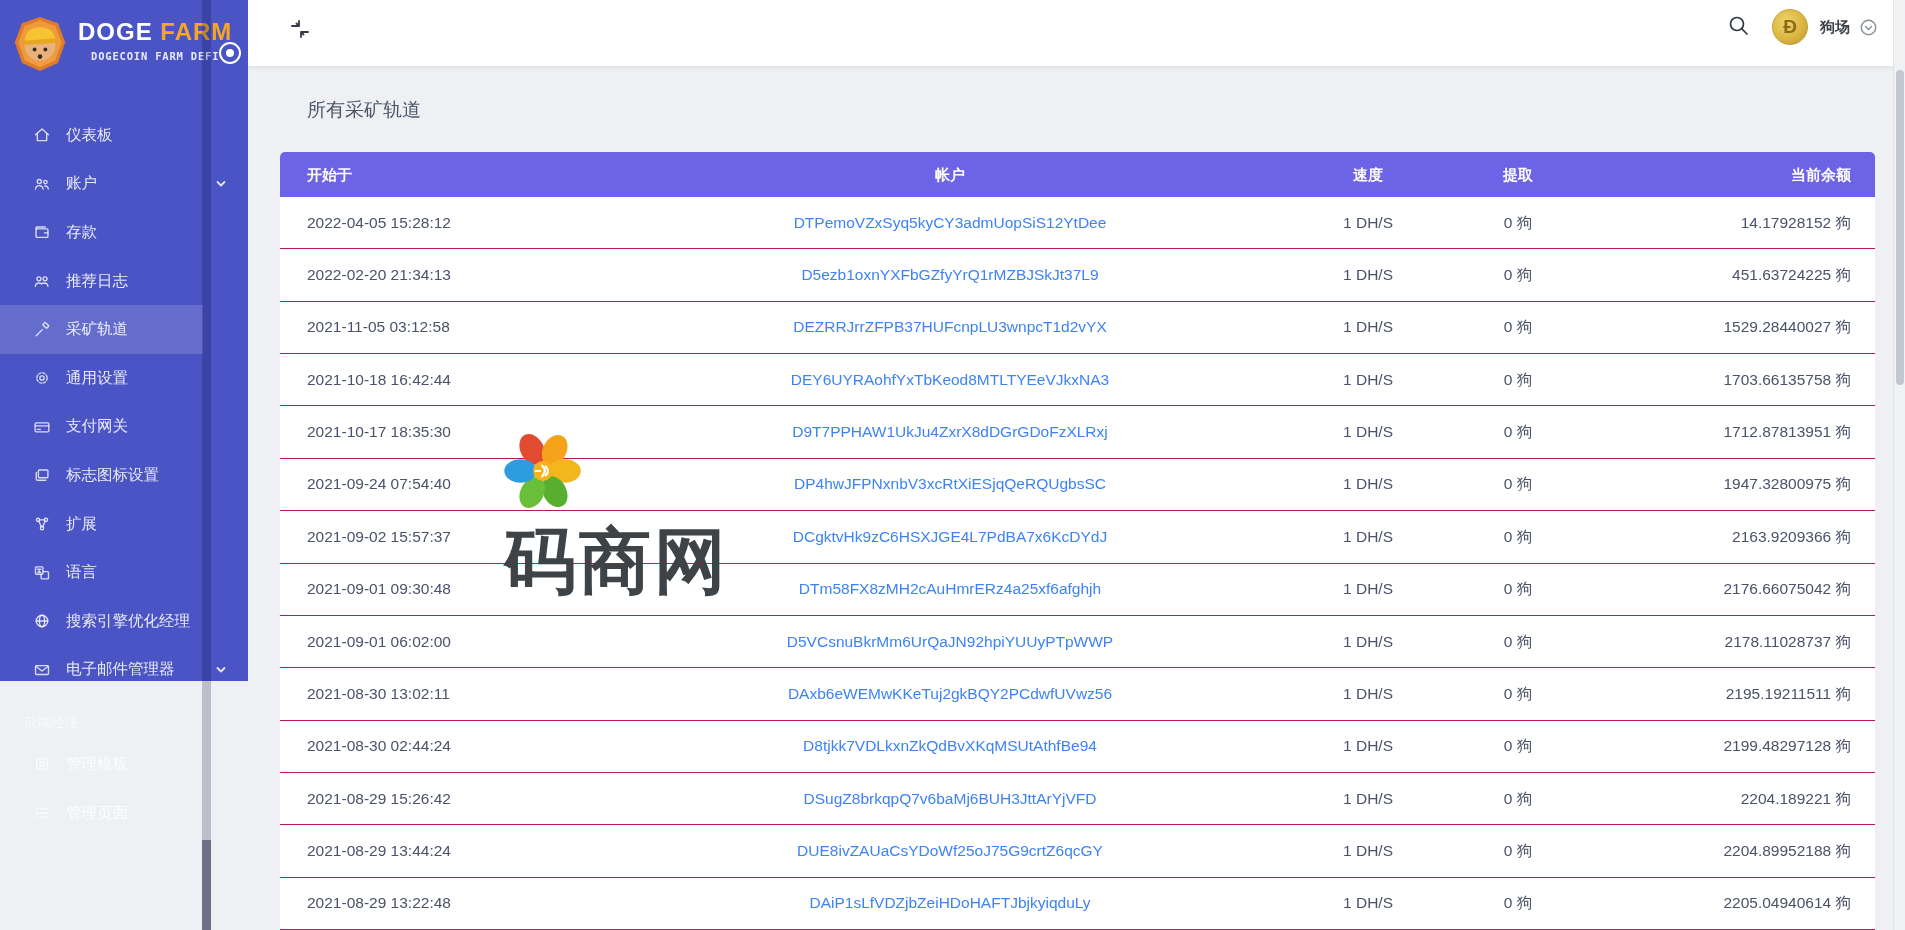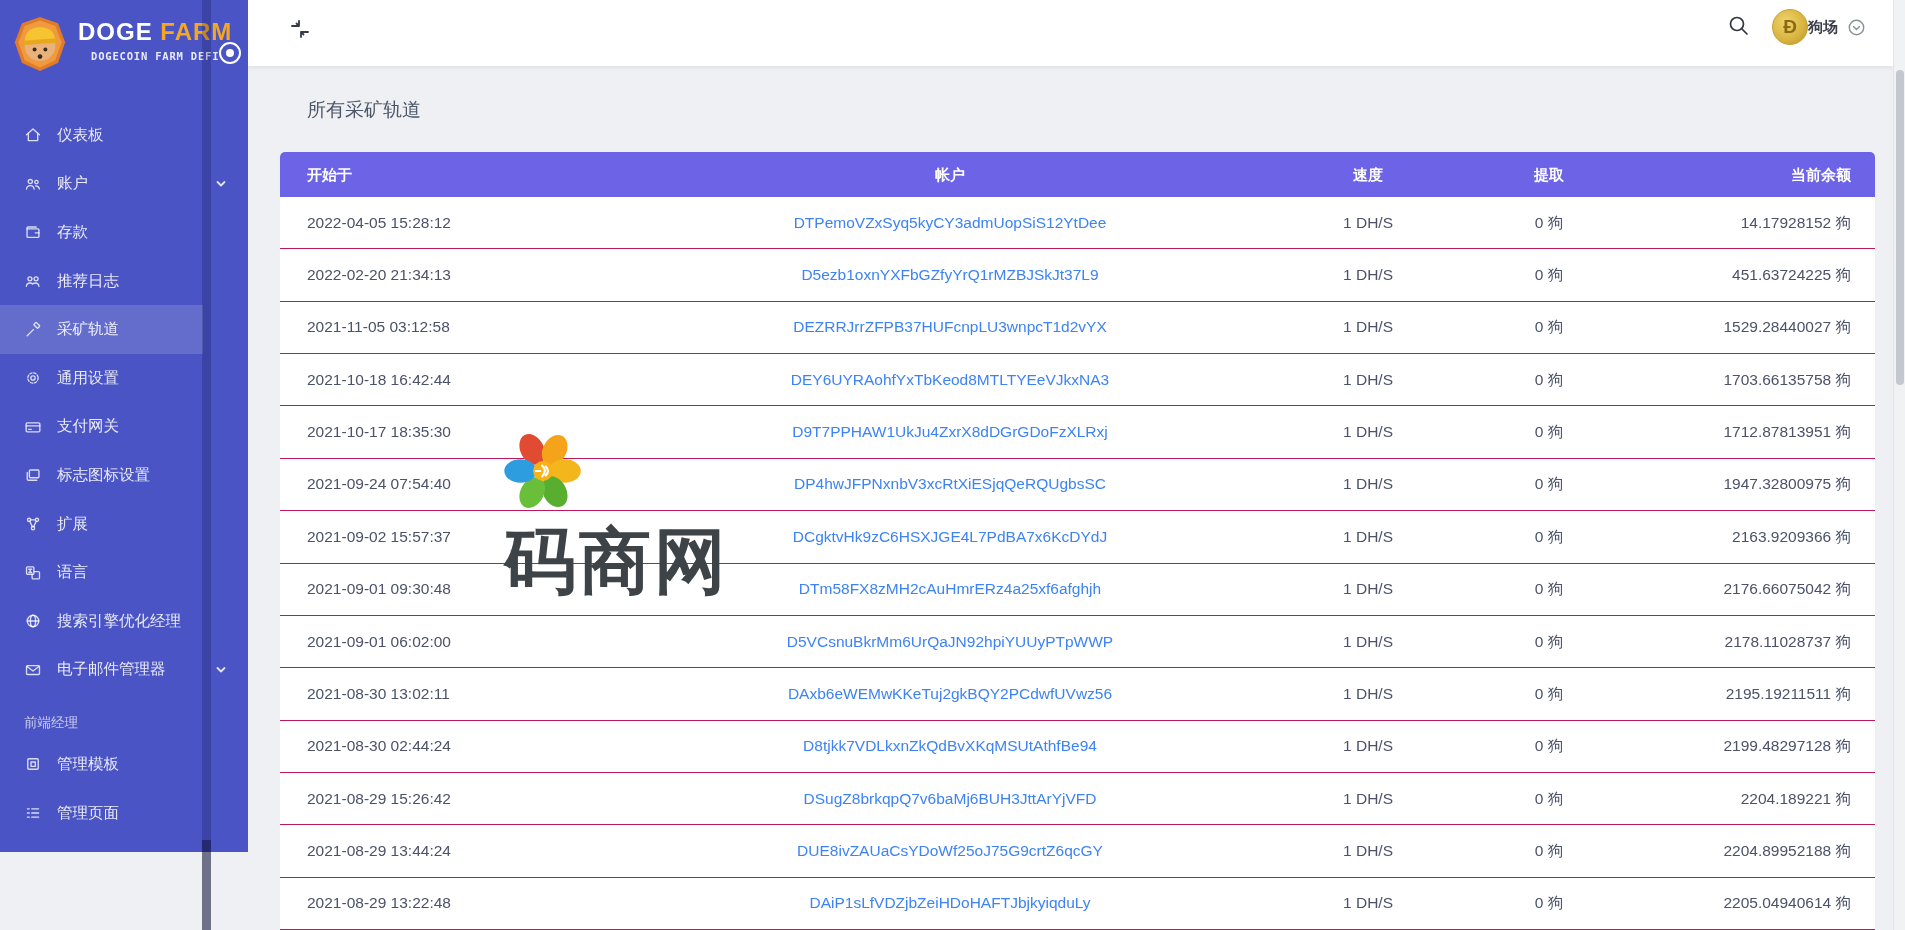--- a/index.html
+++ b/index.html
@@ -1,60 +1,60 @@
 <!DOCTYPE html>
 <html><head>
 <meta charset="utf-8">
 <style>
   * { margin:0; padding:0; box-sizing:border-box; }
   html,body { width:1905px; height:930px; overflow:hidden; }
   body { font-family:"Liberation Sans","DejaVu Sans",sans-serif; background:#eef0f4; position:relative; }
 
   
-  .sidebar { position:absolute; left:0; top:0; width:248px; height:852px; background:#4a54c4; z-index:20; }
+  .sidebar { position:absolute; left:0; top:0; width:248px; height:681px; background:#4a54c4; z-index:20; }
   .logo-wrap { position:absolute; left:13px; top:15px; display:flex; align-items:flex-start; }
   .logo-badge { width:54px; height:58px; }
   .logo-text { margin-left:11px; padding-top:4px; }
   .logo-title { font-size:24px; font-weight:700; letter-spacing:1px; color:#fff; line-height:26px; }
   .logo-title .accent { color:#f5a623; }
   .logo-sub { font-family:"DejaVu Sans Mono","Liberation Mono",monospace; font-size:10.5px; font-weight:700; color:#e8eaff; letter-spacing:0.8px; margin-top:5px;text-align:center; }
   .side-toggle { position:absolute; left:219px; top:42px; width:22px; height:22px; border:2px solid #fff; border-radius:50%; display:flex; align-items:center; justify-content:center; cursor:pointer; }
   .side-toggle i { width:8px; height:8px; background:#fff; border-radius:50%; display:block; }
   .nav { position:absolute; left:0; top:111px; width:248px; }
-  .nav-item { position:relative; height:48.6px; display:flex; align-items:center; padding-left:24px; color:rgba(255,255,255,.88); cursor:pointer; }
+  .nav-item { position:relative; height:48.6px; display:flex; align-items:center; padding-left:33px; color:rgba(255,255,255,.88); cursor:pointer; }
   .nav-item.active { background:rgba(255,255,255,.15); width:203px; }
   .nav-item .nicon { width:18px; height:18px; color:rgba(255,255,255,.8); flex:0 0 18px; }
   .nav-item .nlabel { margin-left:15px; font-size:15.5px; white-space:nowrap; }
   .nav-item .nchev { position:absolute; right:21px; top:50%; transform:translateY(-50%); width:12px; height:12px; color:rgba(255,255,255,.85); }
   .nav-section { height:46px; padding:20px 0 0 24px; font-size:13.5px; color:rgba(255,255,255,.7); }
   .side-scroll { position:absolute; left:202px; top:0; width:9px; height:930px; background:rgba(8,12,60,.22); }
   .side-scroll .thumb { position:absolute; left:0; width:9px; top:840px; height:90px; background:rgba(4,6,40,.42); }
   svg { display:block; width:100%; height:100%; }
 
   
   .topbar { position:absolute; left:248px; top:0; width:1645px; height:66px; background:#fff; box-shadow:0 2px 4px rgba(60,64,90,.08); z-index:10; }
   .collapse-btn { position:absolute; left:41px; top:18px; width:22px; height:22px; color:#343a46; cursor:pointer; }
   .search-btn { position:absolute; left:1479px; top:14px; width:23px; height:23px; color:#2f3542; cursor:pointer; }
   .user-box { position:absolute; left:1524px; top:7px; height:40px; display:flex; align-items:center; cursor:pointer; }
   .avatar { width:36px; height:36px; border-radius:50%; background:radial-gradient(circle at 38% 35%, #f0d36a, #d8b33f 60%, #b8902c); border:1px solid #c3a035; display:flex; align-items:center; justify-content:center; font-weight:700; font-size:19px; color:#8a6a14; }
-  .user-name { font-size:15px; font-weight:700; color:#3a3f48; }
+  .user-name { margin-left:12px; font-size:15px; font-weight:700; color:#3a3f48; }
   .user-chev { margin-left:10px; width:17px; height:17px; color:#8a9097; }
 
   
   .page-title { position:absolute; left:307px; top:97px; font-size:19px; font-weight:500; color:#4c5667; z-index:5; }
   .card { position:absolute; left:280px; top:152px; width:1595px; height:882px; background:#fff; border-radius:5px 5px 0 0; overflow:hidden; z-index:4; }
   .t-head { position:relative; height:45px; background:#6d63e6; }
   .t-head .cell { color:#fff; font-size:15px; font-weight:700; }
   .t-row { position:relative; height:52.36px; border-bottom:1px solid #be185d; background:#fff; }
   .cell { position:absolute; top:50%; transform:translateY(-50%); white-space:nowrap; font-size:15.5px; color:#4b5269; }
   .cell.center { transform:translate(-50%,-50%);padding-left:16px; }
   .c-date { left:27px; }
   .c-acct { left:662px; }
   .c-speed { left:1080px; }
-  .c-wd { left:1261px; }
+  .c-wd { left:1230px; }
   .c-bal { right:24px; }
   a.c-acct { color:#3d83f4; text-decoration:none; }
 
   
   .watermark { position:absolute; left:498px; top:426px; display:flex; align-items:flex-start; z-index:8; pointer-events:none;flex-direction:column; }
   .wm-flower { width:90px; height:90px; flex:0 0 90px; }
   .wm-text { margin-left:6px; font-size:72px; font-weight:900; color:#3e4347; letter-spacing:3px; line-height:90px; }
 
   
   .page-scrollbar { position:absolute; right:0; top:0; width:12px; height:930px; background:#f1f2f4; border-left:1px solid #e1e3e7; z-index:30; }

